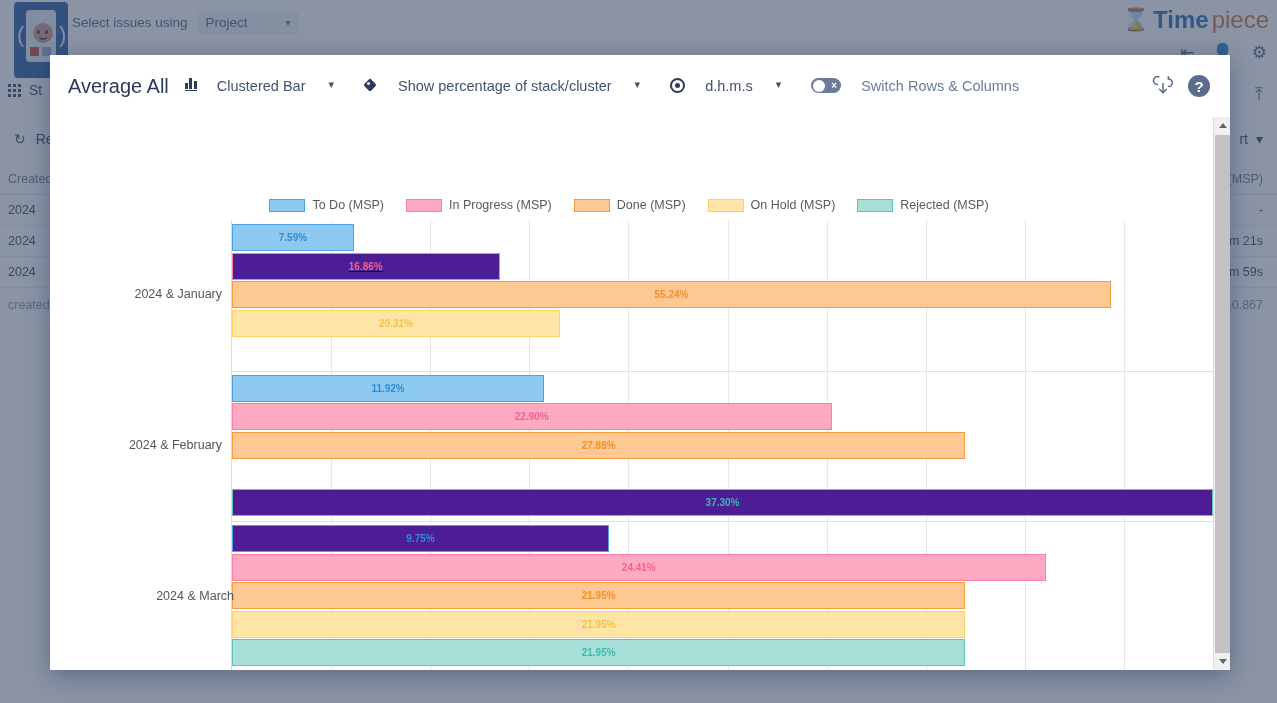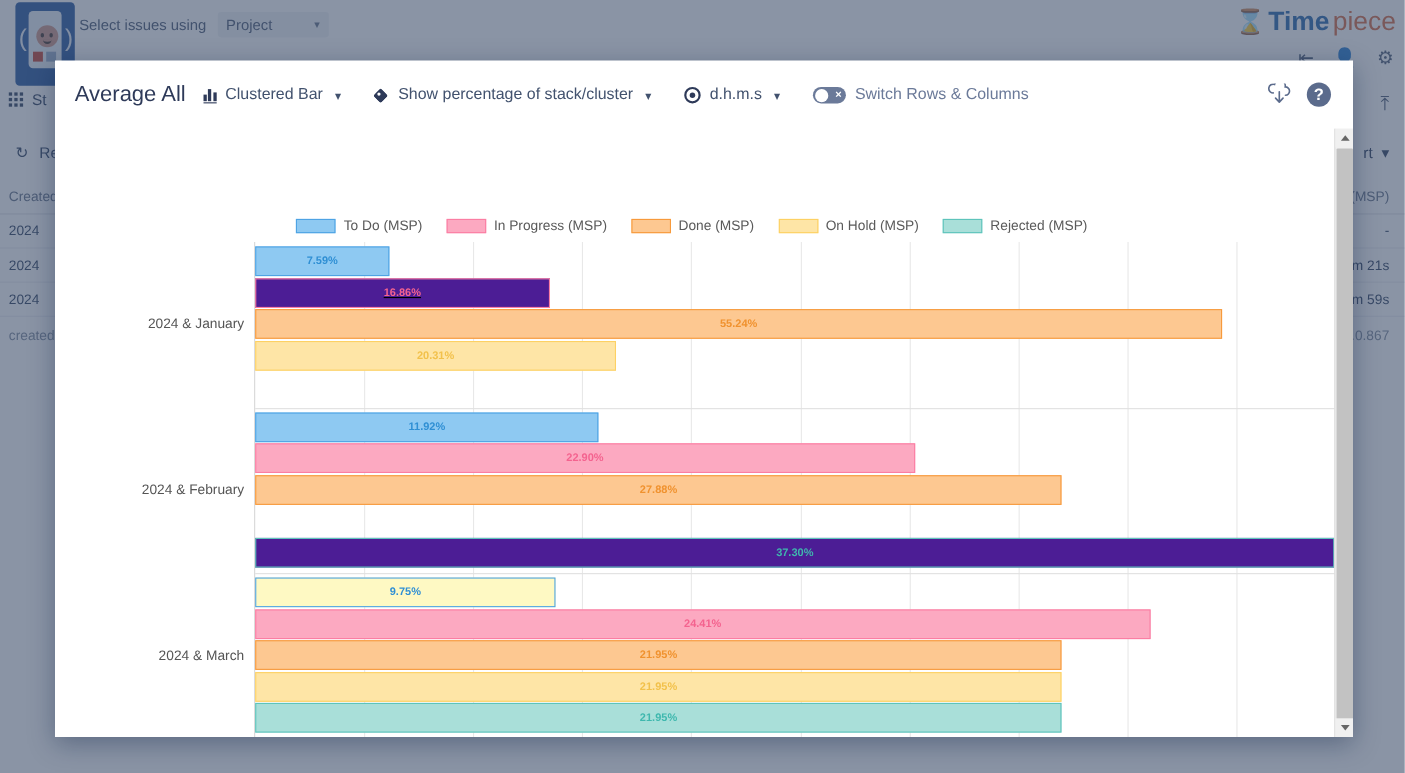--- a/index.html
+++ b/index.html
@@ -139,21 +139,21 @@
   .modal-header {
     position: absolute; left: 0; top: 0; width: 100%; height: 62px;
     display: flex; align-items: center;
     padding: 0 20px 0 18px;
   }
   .modal-title {
     font-size: 20px; color: #2e3a59; font-weight: normal;
     margin-right: 16px; white-space: nowrap;
   }
   .tool-item {
-    display: flex; align-items: flex-end; gap: 8px;
+    display: flex; align-items: flex-start; gap: 20px;
     font-size: 14.5px; color: #42526e;
     margin-right: 30px; white-space: nowrap; cursor: pointer;
   }
   .tool-item .caret { font-size: 11px; color: #42526e; margin-left: 3px; }
 
   .icon-bars {
     display: inline-flex; align-items: flex-end; gap: 1.5px; height: 13px;
     border-bottom: 1.5px solid #2e3a59; padding-bottom: 1px;
   }
   .icon-bars i { width: 3px; background: #2e3a59; display: block; }
@@ -461,21 +461,21 @@
       <div class="bar" style="left: 0px; top: 183.25px; width: 599.555px; height: 27px; background: rgb(252, 169, 193); border-color: rgb(251, 126, 163);">
         <span class="bar-label" style="color: rgb(244, 99, 143);">22.90%</span>
       </div>
       <div class="bar" style="left: 0px; top: 211.75px; width: 733.34px; height: 27px; background: rgb(253, 200, 145); border-color: rgb(247, 154, 60);">
         <span class="bar-label" style="color: rgb(240, 146, 47);">27.88%</span>
       </div>
       <div class="bar" style="left: 0px; top: 268.75px; width: 981.09px; height: 27px; background: #4c1d95; border-color: rgb(94, 196, 187);">
         <span class="bar-label" style="color: rgb(63, 184, 174);">37.30%</span>
       </div>
       <div class="hsep" style="top: 301.333px;"></div>
-      <div class="bar" style="left: 0px; top: 305.417px; width: 273px; height: 27px; background: #fef9c3; border-color: rgb(78, 163, 228);">
+      <div class="bar" style="left: 0px; top: 305.417px; width: 377px; height: 27px; background: #4c1d95; border-color: rgb(78, 163, 228);">
         <span class="bar-label" style="color: rgb(47, 143, 212);">9.75%</span>
       </div>
       <div class="bar" style="left: 0px; top: 333.917px; width: 813.611px; height: 27px; background: rgb(252, 169, 193); border-color: rgb(251, 126, 163);">
         <span class="bar-label" style="color: rgb(244, 99, 143);">24.41%</span>
       </div>
       <div class="bar" style="left: 0px; top: 362.417px; width: 733.34px; height: 27px; background: rgb(253, 200, 145); border-color: rgb(247, 154, 60);">
         <span class="bar-label" style="color: rgb(240, 146, 47);">21.95%</span>
       </div>
       <div class="bar" style="left: 0px; top: 390.917px; width: 733.34px; height: 27px; background: rgb(254, 229, 166); border-color: rgb(253, 209, 100);">
         <span class="bar-label" style="color: rgb(242, 193, 75);">21.95%</span>
@@ -483,21 +483,21 @@
       <div class="bar" style="left: 0px; top: 419.417px; width: 733.34px; height: 27px; background: rgb(169, 223, 217); border-color: rgb(94, 196, 187);">
         <span class="bar-label" style="color: rgb(63, 184, 174);">21.95%</span>
       </div>
     </div>
 
   <div id="xticks"></div>
 
   <div id="glabels">
       <div class="grouplabel" style="left: 0px; width: 172px; top: 232.333px; padding-left: 36px;">2024 &amp; January</div>
       <div class="grouplabel" style="left: 0px; width: 172px; top: 383px;">2024 &amp; February</div>
-      <div class="grouplabel" style="left: 0px; width: 172px; top: 533.667px;">2024 &amp; March</div>
+      <div class="grouplabel" style="left: 12px; width: 172px; top: 533.667px;">2024 &amp; March</div>
     </div>
 
   <div class="scrollbar">
     <div class="sb-btn up">
         <span class="sb-arrow up"></span>
       </div>
     <div class="sb-thumb"></div>
     <div class="sb-btn down">
         <span class="sb-arrow down"></span>
       </div>

